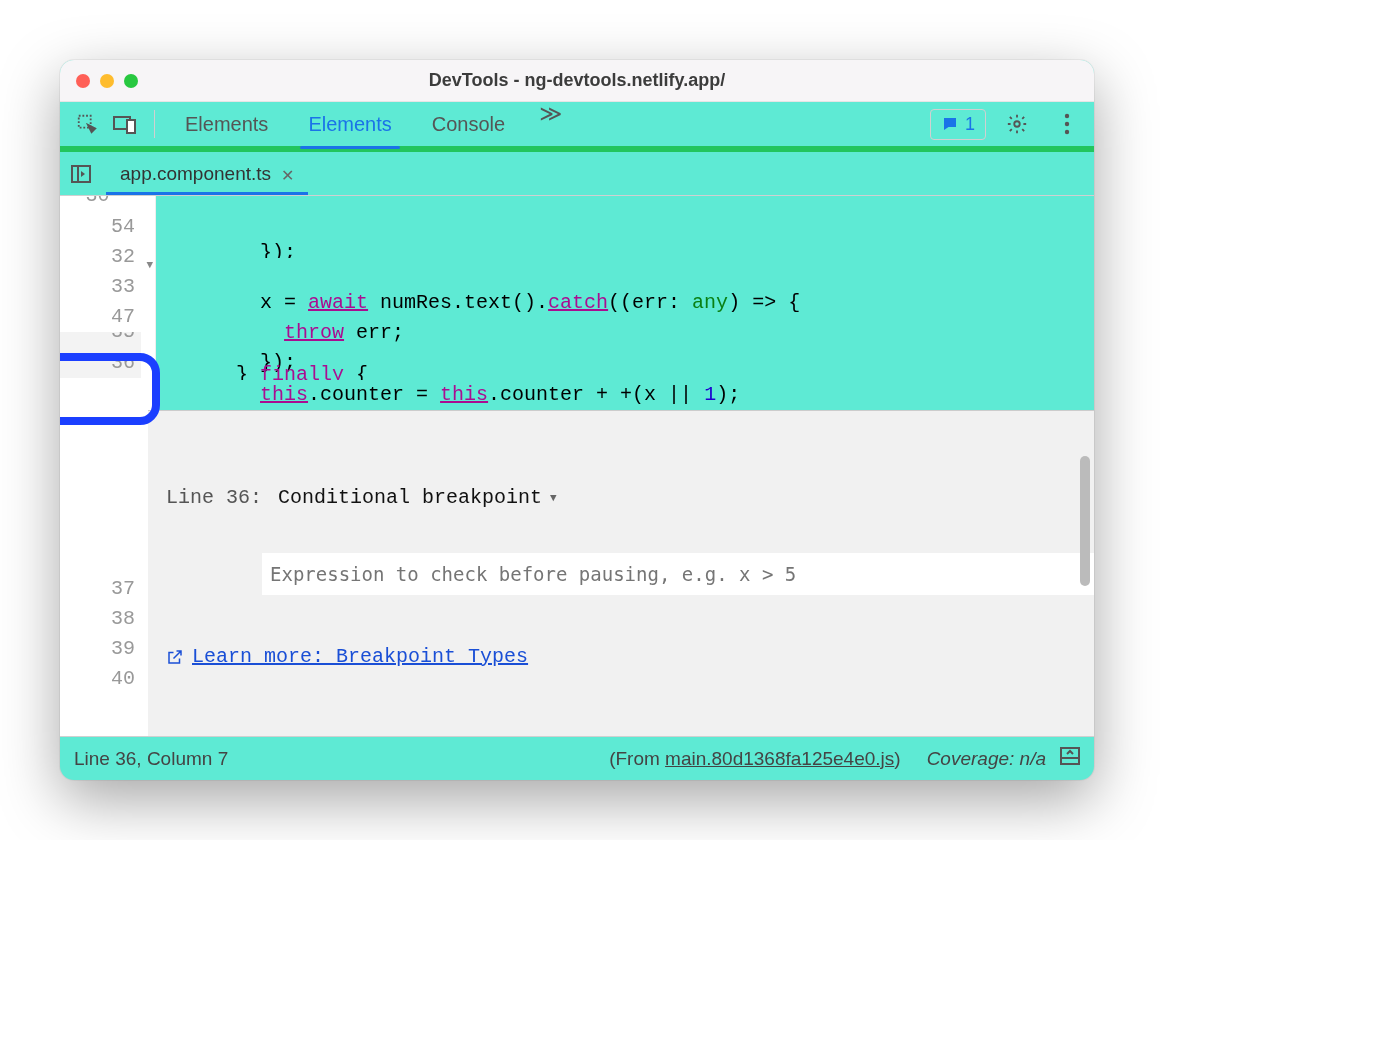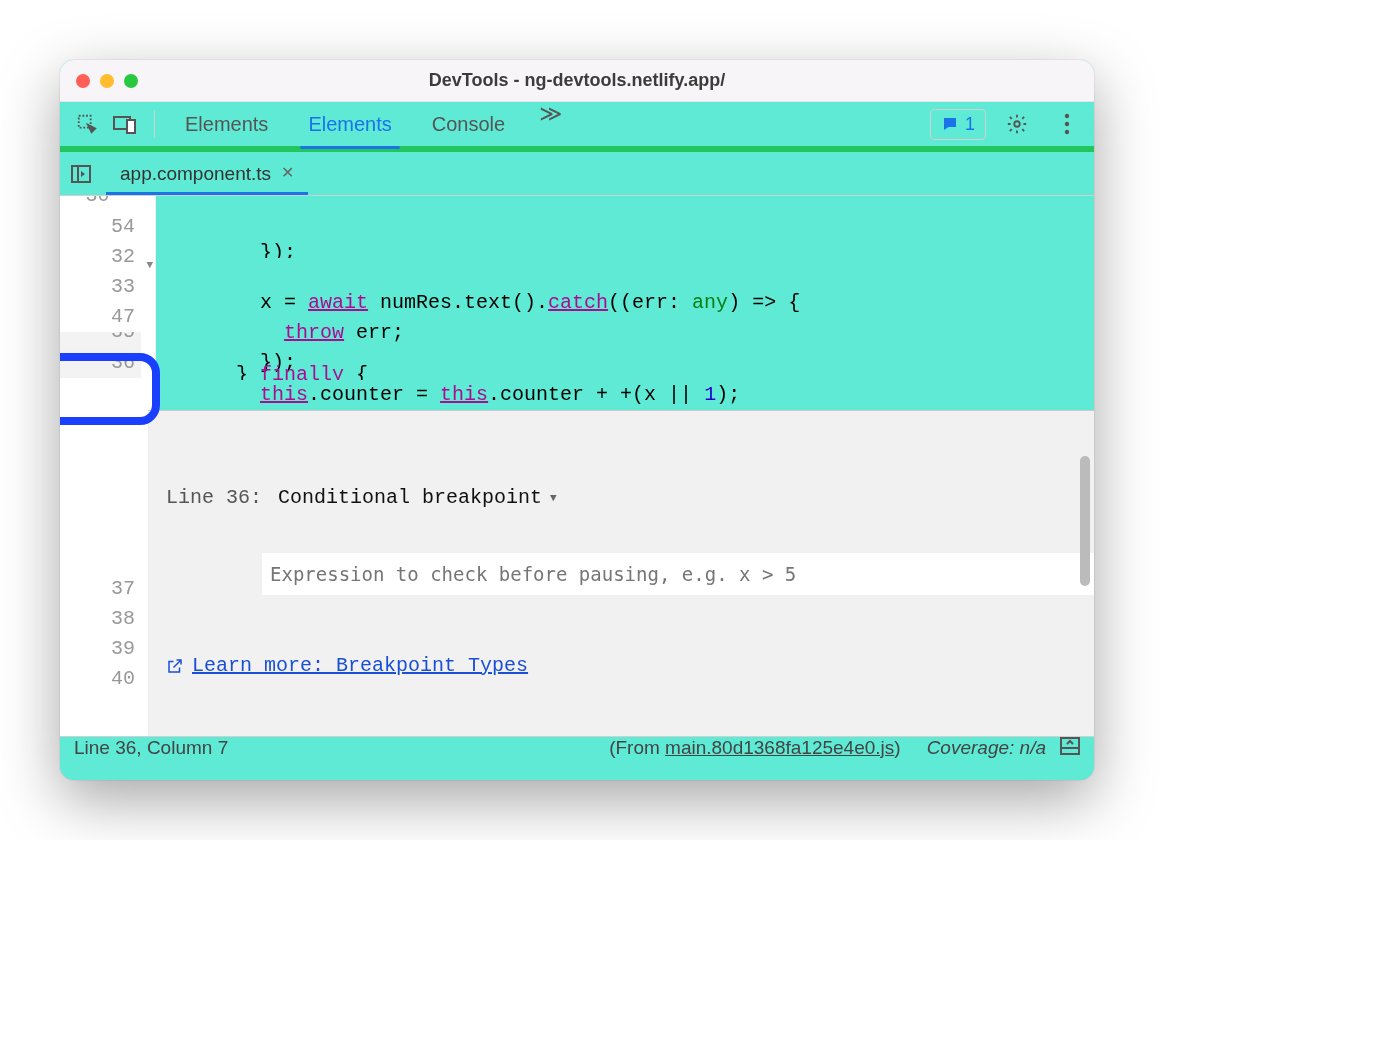--- a/index.html
+++ b/index.html
@@ -43,21 +43,21 @@
 .tabs { display:flex; gap:0; flex:1; }
 .tab { padding: 12px 20px; font-size:20px; color:#555; cursor:pointer; position:relative; }
 .tab.active { color:#1a73e8; }
 .tab.active::after { content:""; position:absolute; bottom:-1px; left:12px; right:12px; height:3px; background:#1a73e8; border-radius:2px;}
 .overflow { font-size:22px; color:#555; padding:0 14px; }
 .right-tools { display:flex; align-items:center; gap:12px; margin-left:auto; }
 .badge-btn { display:flex; align-items:center; gap:6px; border:1px solid #d0d0d0; border-radius:4px; padding:4px 10px; color:#1a73e8; font-size:18px; font-weight:500;}
 .badge-btn svg { fill:#1a73e8; }
 .filetabs { height:44px; display:flex; align-items:center; border-bottom:1px solid #d0d0d0; padding-left:6px;}
 .panel-toggle { width:30px; display:flex; align-items:center; justify-content:center; color:#555; margin-right:10px;}
-.filetab { display:flex; align-items:flex-start; gap:10px; padding:9px 14px; font-size:19px; color:#333; position:relative;}
+.filetab { display:flex; align-items:flex-end; gap:10px; padding:9px 14px; font-size:19px; color:#333; position:relative;}
 .filetab.active::after { content:""; position:absolute; bottom:-1px; left:0; right:0; height:3px; background:#1a73e8;}
 .filetab .close { color:#666; font-size:16px; }
 .editor { display:flex; font-family: Menlo, Monaco, "Courier New", monospace; font-size:20px; line-height:30px; position:relative; height:540px; overflow:hidden;}
 .gutter { width:96px; text-align:right; color:#999; padding-right:14px; user-select:none; background:#fff; border-right:1px solid #eee;}
 .gutter .ln { height:30px; padding-right:6px; position:relative;}
 .gutter .fold::after { content:"▼"; font-size:11px; color:#888; position:absolute; right:-12px; top:8px;}
 .gutter .hl { background:#f3f3f3; }
 .code { flex:1; white-space:pre; position:relative; }
 .code .row { height:30px; padding-left:8px;}
 .kw { color:#aa0d91;text-decoration:underline; }
@@ -66,23 +66,23 @@
 .highlight-box {
   position:absolute; left:-20px; top:157px; width:120px; height:72px;
   border:8px solid #1b3fff; border-radius:20px; z-index:10; pointer-events:none;
 }
 .bp-panel { position:absolute; left:96px; right:0; top:194px; background:#f1f1f1; border-top:1px solid #ccc; border-bottom:1px solid #ccc; padding:12px 18px 20px;}
 .bp-header { display:flex; align-items:center; gap:16px; font-size:20px; margin-bottom:10px;}
 .bp-header .lbl { color:#555; }
 .bp-header .dd { color:#111; display:flex; align-items:center; gap:6px; cursor:pointer;}
 .bp-header .dd::after { content:"▼"; font-size:11px; color:#666; margin-left:2px;}
 .bp-input { width:100%; background:#fff; border:none; padding:10px 8px; font-family:Menlo,Monaco,monospace; font-size:19px; color:#888;}
-.bp-link { margin-top:26px; display:flex; align-items:center; gap:8px; color:#1a4fd6; font-size:20px; text-decoration:underline; }
+.bp-link { margin-top:17px; display:flex; align-items:center; gap:8px; color:#1a4fd6; font-size:20px; text-decoration:underline; }
 .bp-link svg { stroke:#1a4fd6; }
-.statusbar { height:44px; border-top:1px solid #d0d0d0; display:flex; align-items:flex-start; padding:0 14px; font-size:19px; color:#444;}
+.statusbar { height:44px; border-top:1px solid #d0d0d0; display:flex; align-items:center; padding:0 14px; font-size:19px; color:#444;}
 .statusbar .src { margin-left:auto; margin-right:10px;}
 .statusbar .cov { margin-left:16px; color:#444;font-style:italic;}
 .statusbar .drawer { margin-left:14px; }
 .scrollbar-fake { position:absolute; right:4px; top:260px; width:10px; height:130px; background:#bbb; border-radius:5px;}
 </style>
 </head>
 <body>
 
 <div class="window">
 

